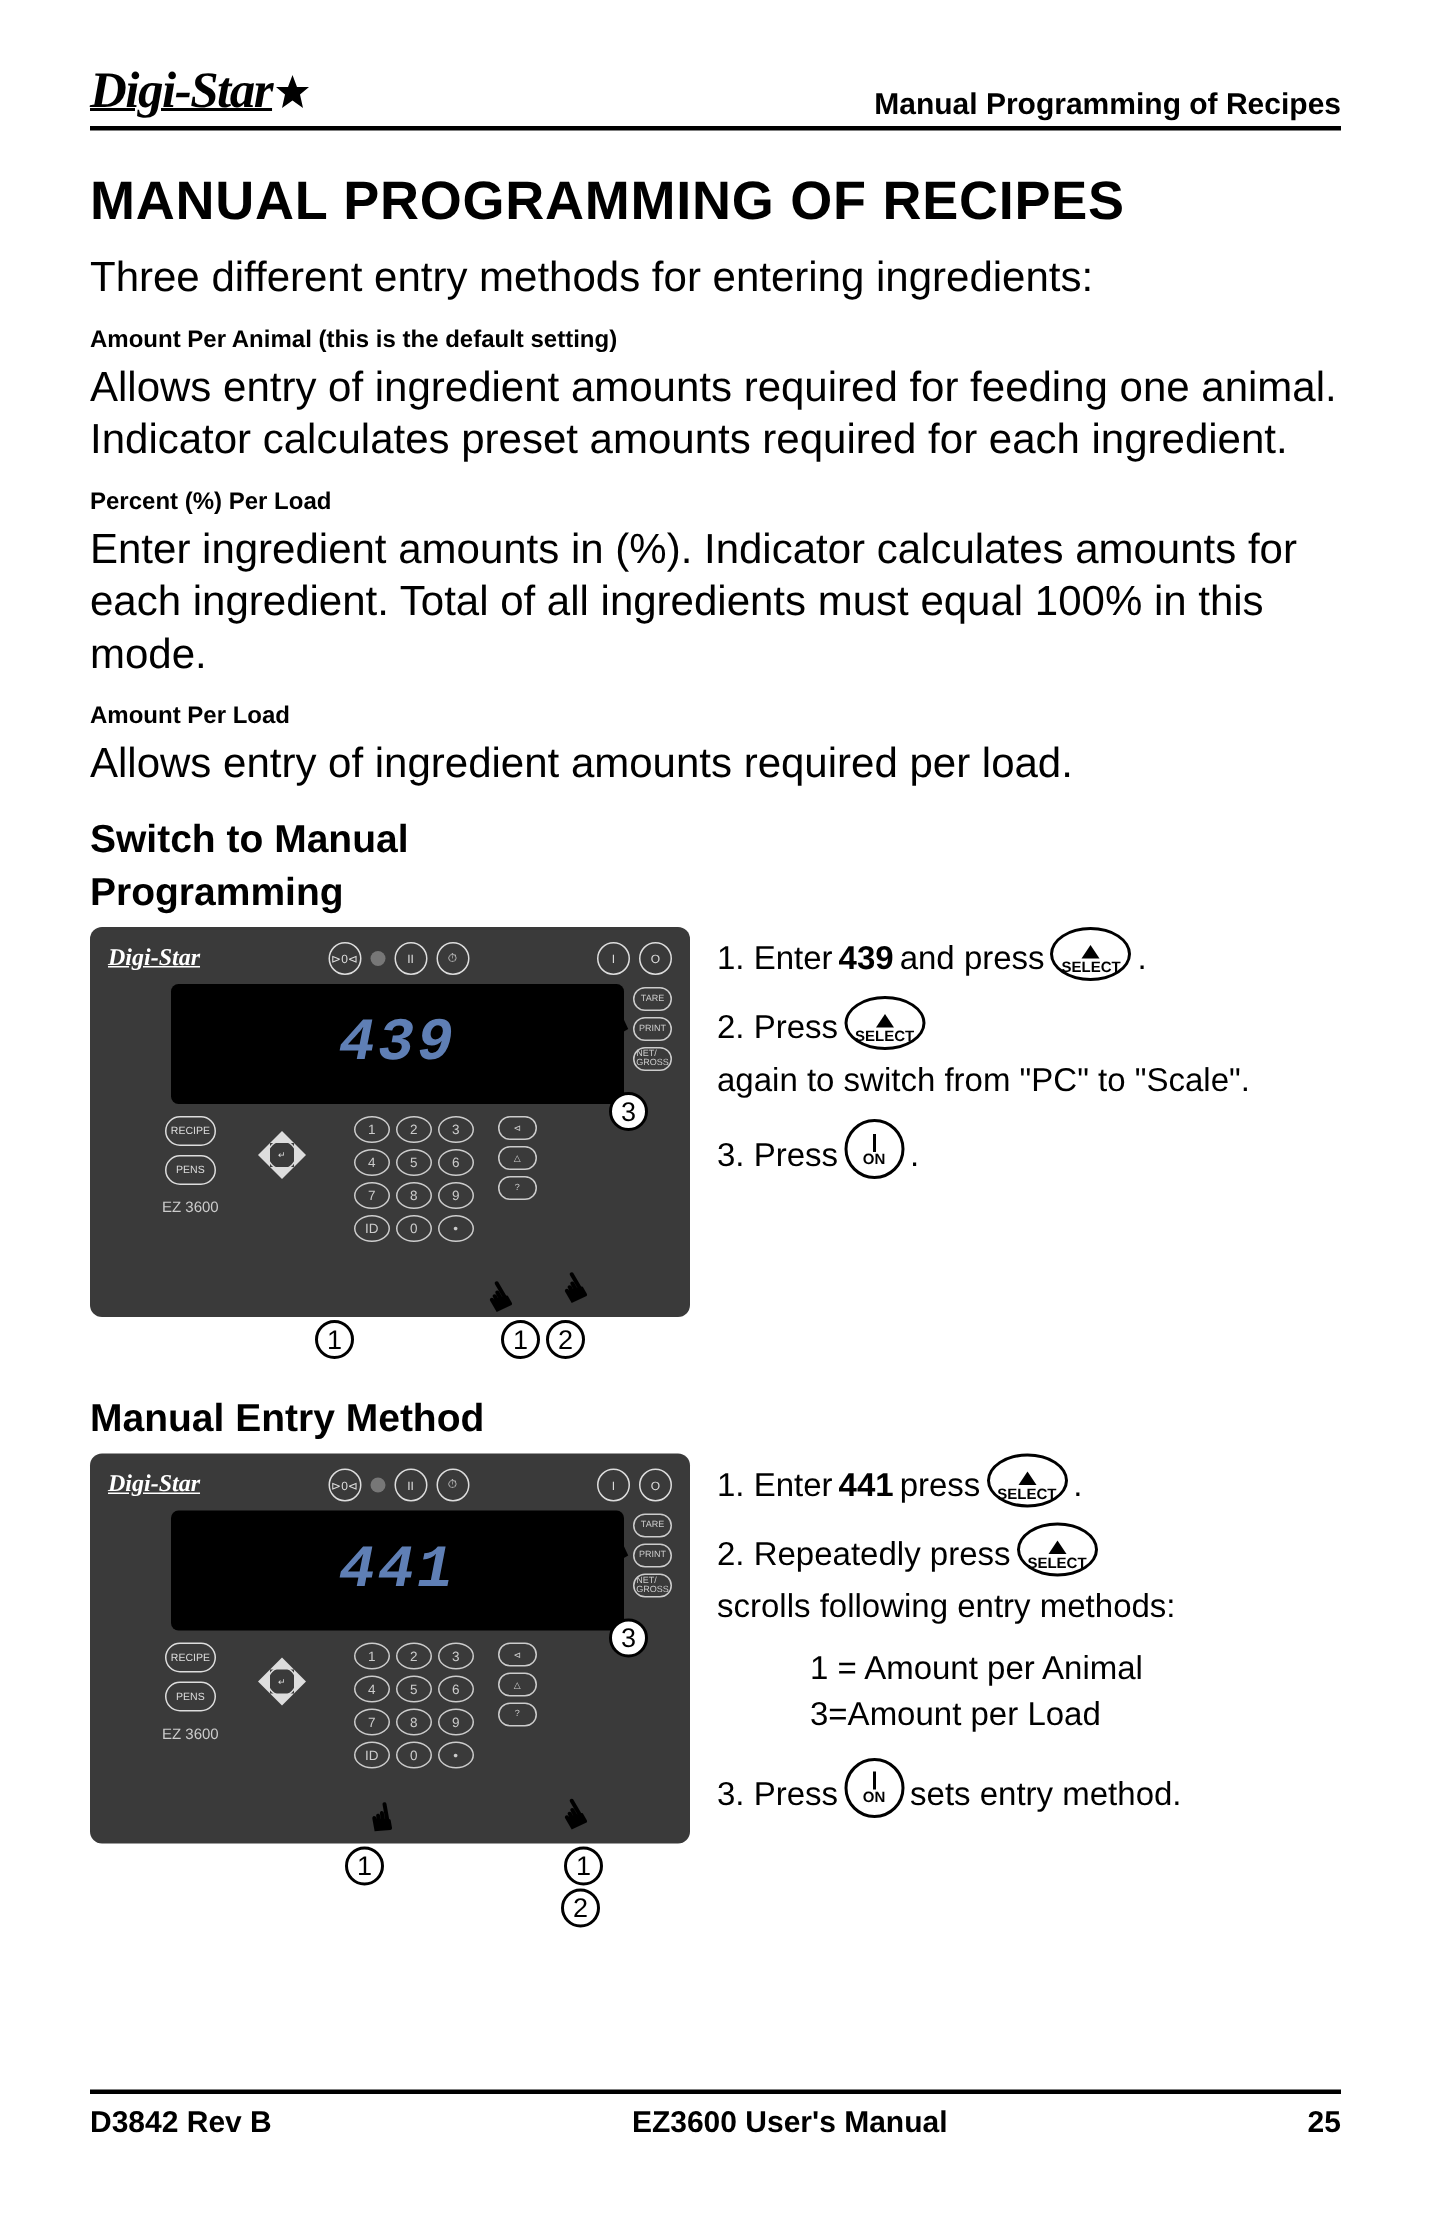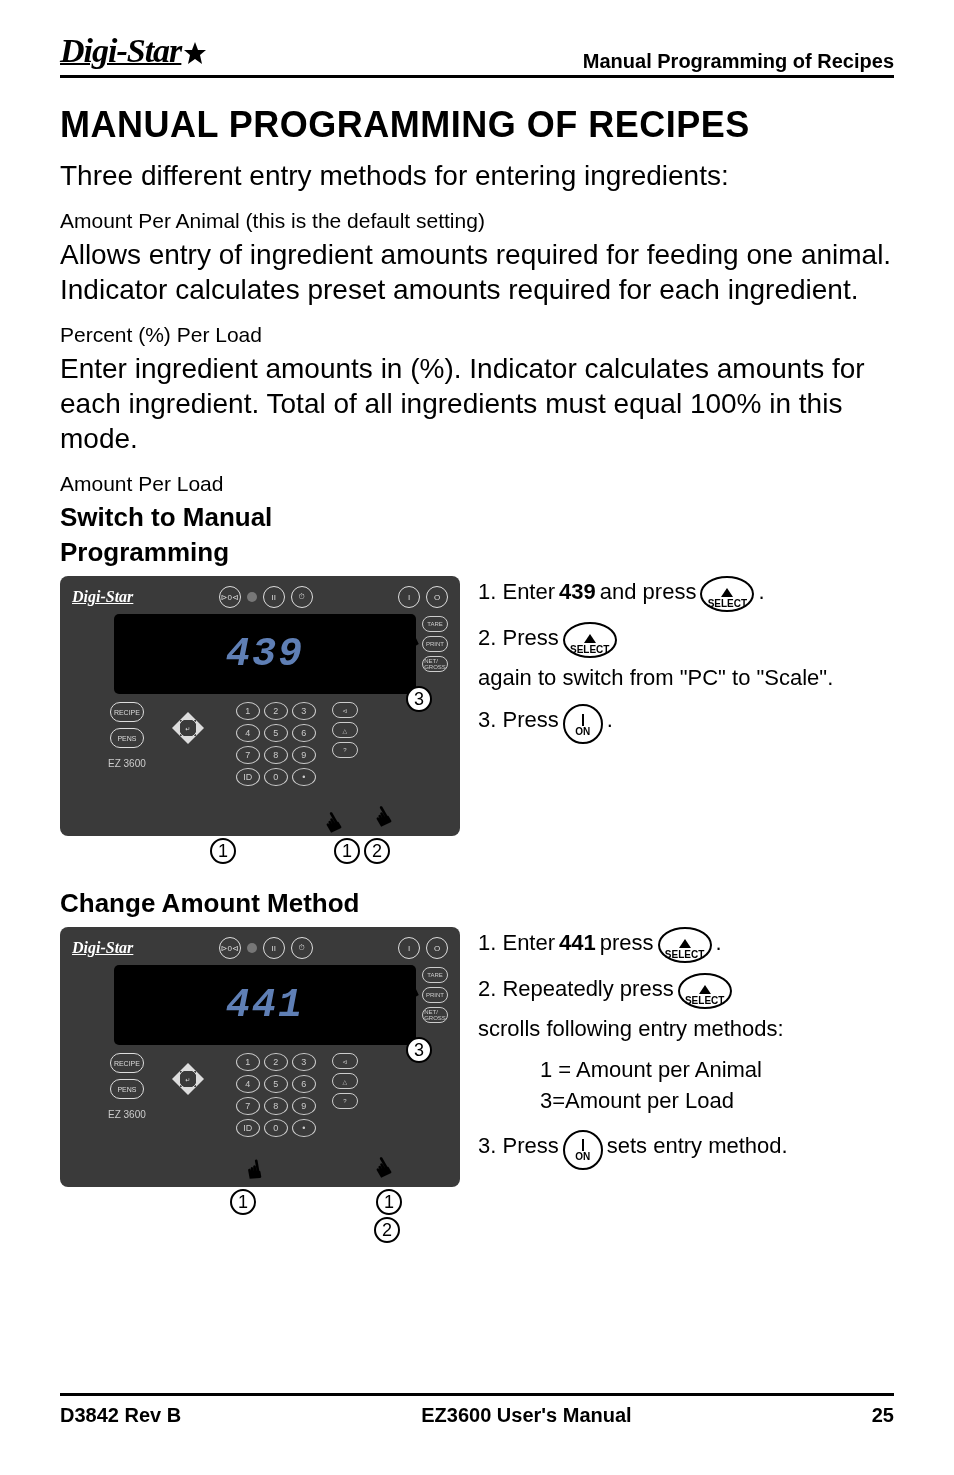--- a/index.html
+++ b/index.html
@@ -5,21 +5,21 @@
   * { box-sizing: border-box; margin: 0; padding: 0; }
   body {
     font-family: Arial, Helvetica, sans-serif;
     background: #fff;
     width: 954px;
     height: 1475px;
     position: relative;
     color: #000;
   }
   .page {
-    padding: 32px 60px 0 60px;
+    padding: 42px 60px 0 60px;
   }
   .header-row {
     display: flex;
     align-items: flex-end;
     justify-content: space-between;
     border-bottom: 3px solid #000;
     padding-bottom: 2px;
     margin-bottom: 26px;
   }
   .logo {
@@ -47,22 +47,22 @@
     font-weight: 900;
     margin-bottom: 12px;
     letter-spacing: 0.5px;
   }
   p.body {
     font-size: 28px;
     line-height: 1.25;
     margin-bottom: 16px;
   }
   h3.sub {
-    font-size: 21px;
-    font-weight: 400;
+    font-size: 16px;
+    font-weight: 700;
     margin-bottom: 4px;
   }
   .section-gap { }
   h2.sec {
     font-size: 26px;
     font-weight: 900;
     line-height: 1.35;
   }
   .two-col {
     display: flex;
@@ -176,21 +176,21 @@
     font-size:9px;color:#ccc;
   }
   .side-col{ display:flex;flex-direction:column;gap:4px;margin-left:6px; }
   .hand { position:absolute;font-size:26px;color:#000; }
   .circ-callout {
     width:26px;height:26px;border:2px solid #000;border-radius:50%;
     display:inline-flex;align-items:center;justify-content:center;
     font-size:18px;font-weight:400;background:#fff;color:#000;
   }
   .steps { font-size: 22px; line-height: 1.45; flex:1; }
-  .steps p { margin-bottom: 10px; display:flex;flex-wrap:wrap;align-items:flex-start;gap:4px; }
+  .steps p { margin-bottom: 10px; display:flex;flex-wrap:wrap;align-items:flex-end;gap:4px; }
   .btn-icon {
     display:inline-flex;flex-direction:column;align-items:center;justify-content:center;
     width:54px;height:36px;border:2.5px solid #000;border-radius:50%;
     font-size:10px;line-height:1;font-weight:700;vertical-align:middle;
     padding-top:2px;
   }
   .btn-icon.round{ width:40px;height:40px; }
   .btn-icon .tri-up{display:block;width:0;height:0;border:6px solid transparent;border-bottom:9px solid #000;margin-bottom:2px;}
   .btn-icon .bar{width:2px;height:12px;background:#000;margin-bottom:1px;}
   .entry-list { padding-left: 62px; margin-bottom: 13px; }
@@ -225,20 +225,21 @@
   <h1 class="main">MANUAL PROGRAMMING OF RECIPES</h1>
   <p class="body">Three different entry methods for entering ingredients:</p>
 
   <h3 class="sub">Amount Per Animal (this is the default setting)</h3>
   <p class="body">Allows entry of ingredient amounts required for feeding one animal. Indicator calculates preset amounts required for each ingredient.</p>
 
   <h3 class="sub">Percent (%) Per Load</h3>
   <p class="body">Enter ingredient amounts in (%). Indicator calculates amounts for each ingredient. Total of all ingredients must equal 100% in this mode.</p>
 
   <h3 class="sub">Amount Per Load</h3>
+  <p class="body">Allows entry of ingredient amounts required per load.</p>
 
   <div class="section-gap">
     <h2 class="sec">Switch to Manual</h2>
     <h2 class="sec">Programming</h2>
   </div>
 
   <div class="two-col">
     <div style="position:relative;">
     <div class="device">
       <div class="device-top">
@@ -334,21 +335,21 @@
       <p>
         <span>3. Press </span>
         <span class="btn-icon round">
             <span class="bar"></span>
             <span>ON</span>
           </span>.
       </p>
     </div>
   </div>
 
-  <h2 class="sec" style="margin-top:22px">Change Amount Method</h2>
+  <h2 class="sec" style="margin-top:22px">Manual Entry Method</h2>
 
   <div class="two-col">
     <div style="position:relative;">
     <div class="device">
       <div class="device-top">
         <span class="dlogo">Digi-Star</span>
         <div class="ctrl-row">
           <span class="cbtn">⊳0⊲</span>
           <span class="led"></span>
           <span class="cbtn">II</span>

